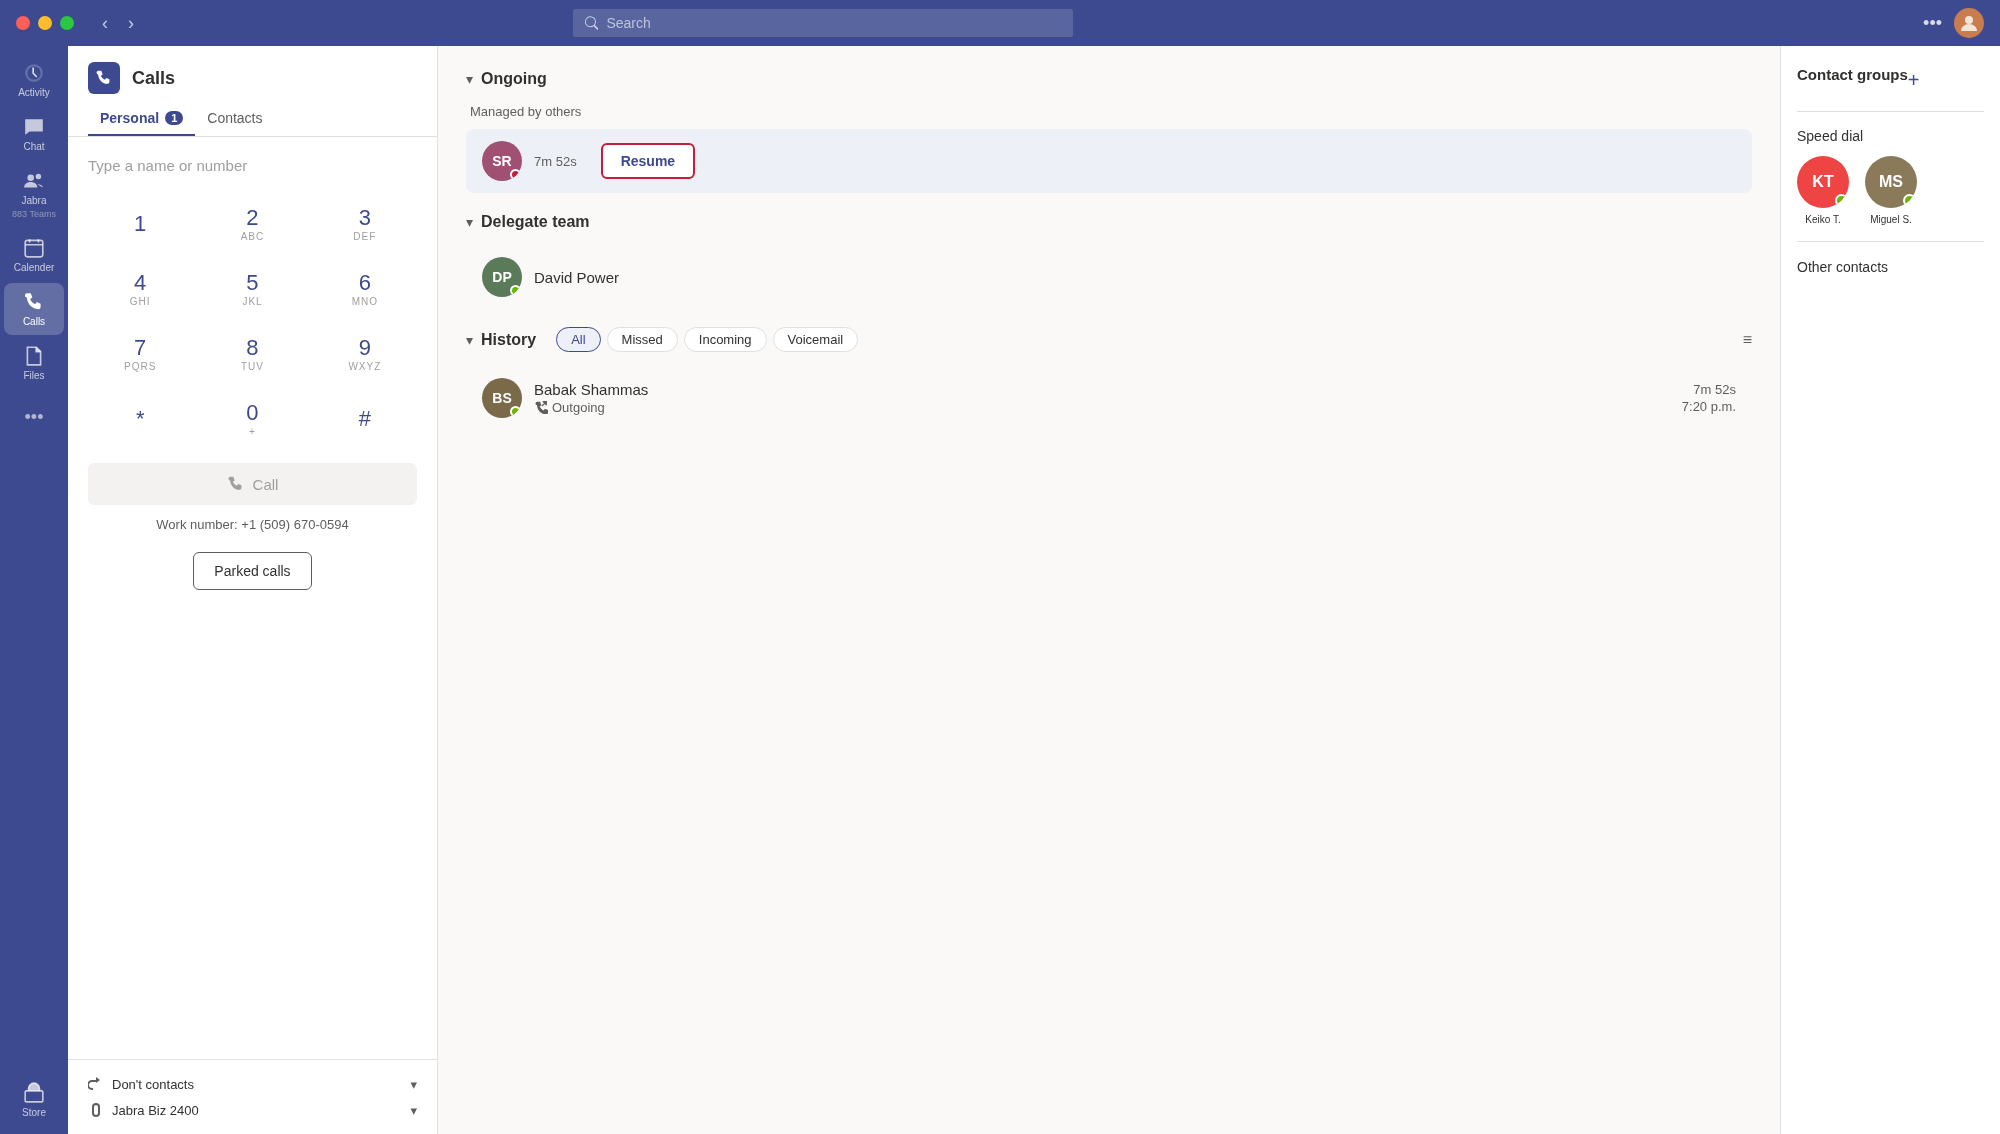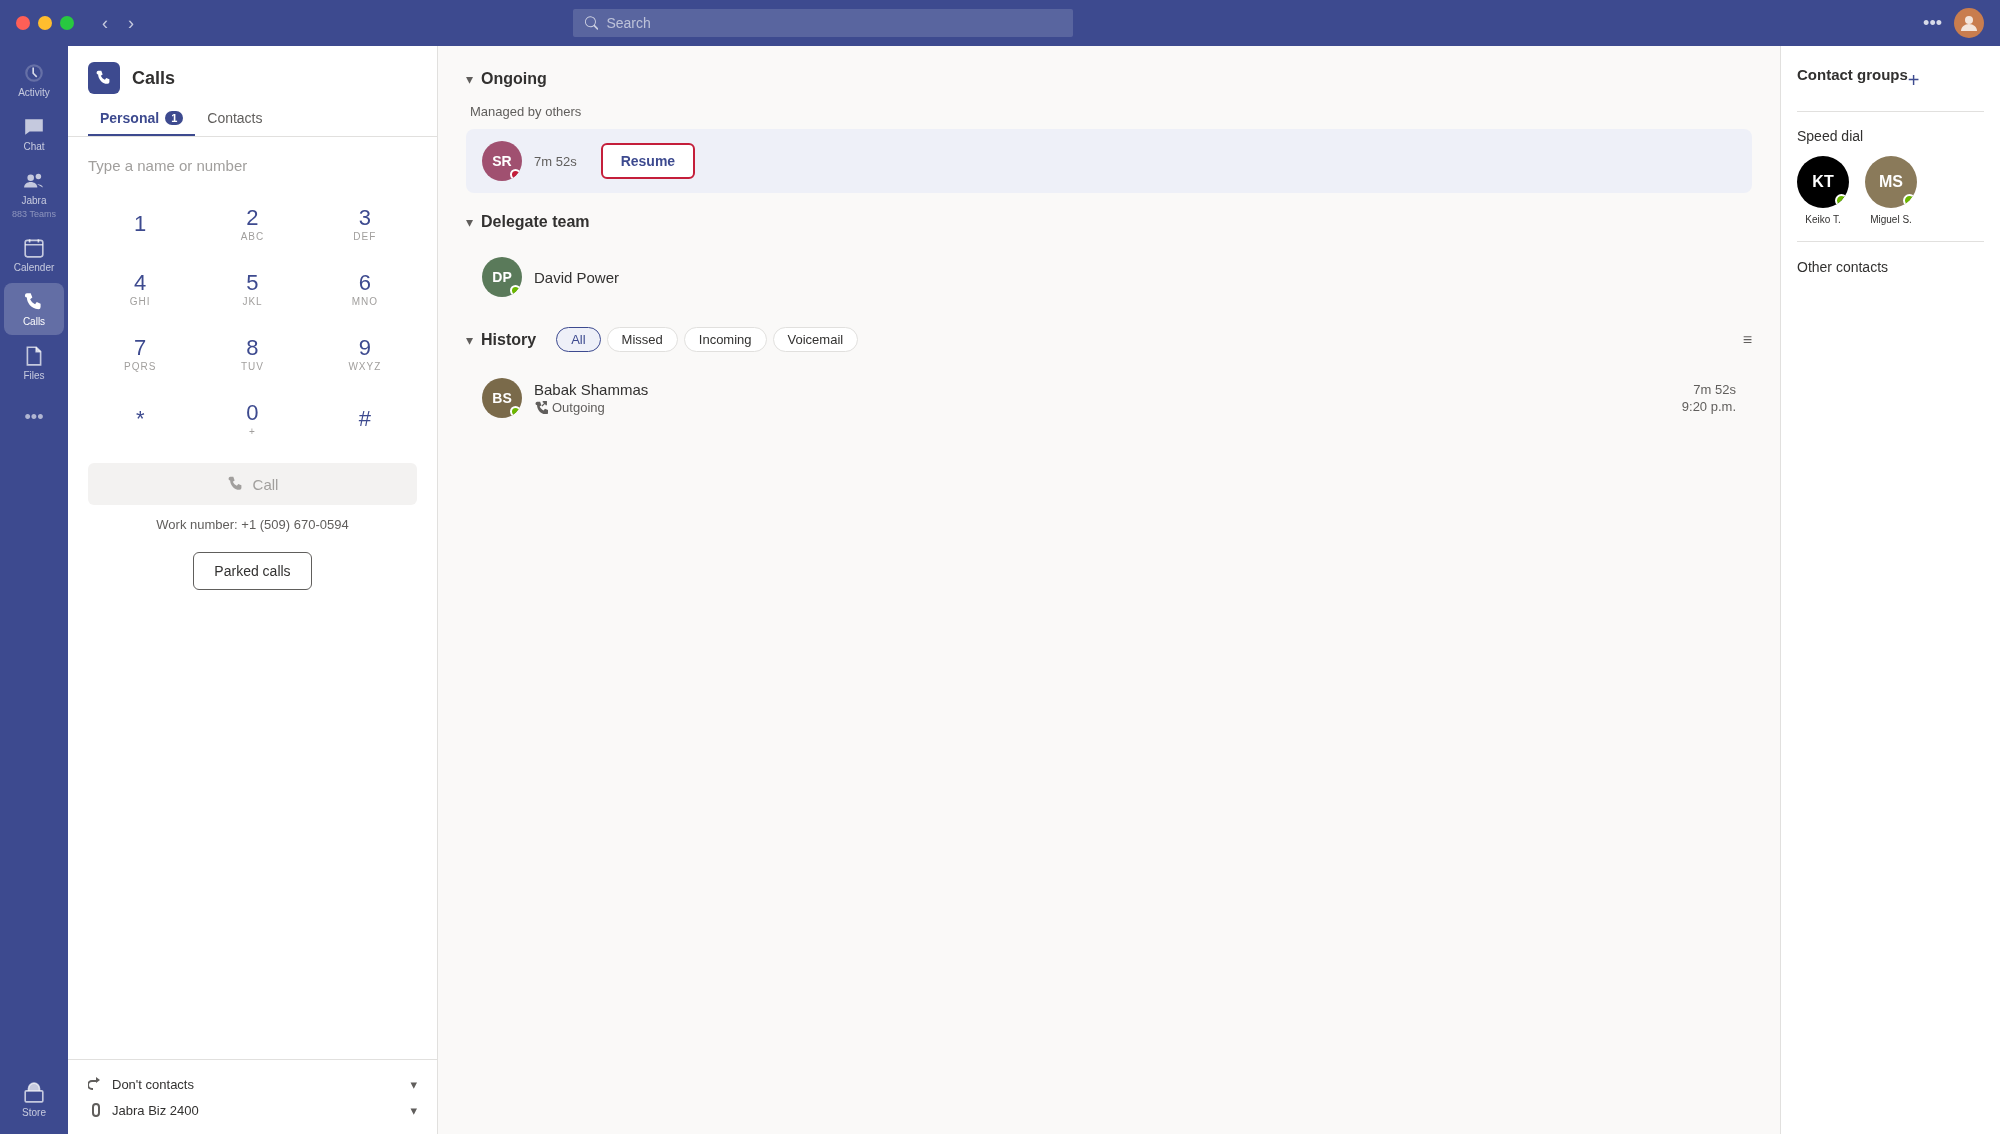--- a/index.html
+++ b/index.html
@@ -560,36 +560,36 @@
           <svg width="14" height="14" viewBox="0 0 16 16" fill="#605e5c">
               <path d="M4 2h3l1.5 4-2 1.5c.9 2 2.5 3.6 4.5 4.5L12.5 10 16 11.5v3A2 2 0 0114 16.5C7 16.5 3.5 10 3.5 6A2 2 0 014 2z"></path>
               <path d="M10 2l4 0 0 4" stroke="#605e5c" stroke-width="1.5"></path>
               <path d="M14 2l-5 5" stroke="#605e5c" stroke-width="1.5"></path>
             </svg>
           <span>Outgoing</span>
         </div>
       </div>
       <div class="history-meta">
         <div class="history-duration">7m 52s</div>
-        <div class="history-time">9:20 p.m.</div>
+        <div class="history-time">7:20 p.m.</div>
       </div>
     </div>
 
   </div>
 
   <div class="right-panel">
     <div class="contact-group-header">
       <span class="right-section-title">Contact groups</span>
       <span class="add-btn">+</span>
     </div>
     <div class="separator"></div>
     <div class="right-section-sub">Speed dial</div>
     <div class="speed-dial-grid">
       <div class="speed-dial-item">
-        <div class="speed-dial-avatar" style="background:#000000; position:relative;">
+        <div class="speed-dial-avatar" style="background:#ef4444; position:relative;">
           <div style="width:100%;height:100%;display:flex;align-items:center;justify-content:center;color:white;font-size:16px;font-weight:600;">KT</div>
           <div style="position:absolute;bottom:1px;right:1px;width:13px;height:13px;border-radius:50%;background:#6bb700;border:2px solid white;"></div>
         </div>
         <span class="speed-dial-name">Keiko T.</span>
       </div>
       <div class="speed-dial-item">
         <div class="speed-dial-avatar" style="background:#8a7a5a; position:relative;">
           <div style="width:100%;height:100%;display:flex;align-items:center;justify-content:color:white;font-size:16px;font-weight:600;color:white;justify-content:center;align-items:center;">MS</div>
           <div style="position:absolute;bottom:1px;right:1px;width:13px;height:13px;border-radius:50%;background:#6bb700;border:2px solid white;"></div>
         </div>

